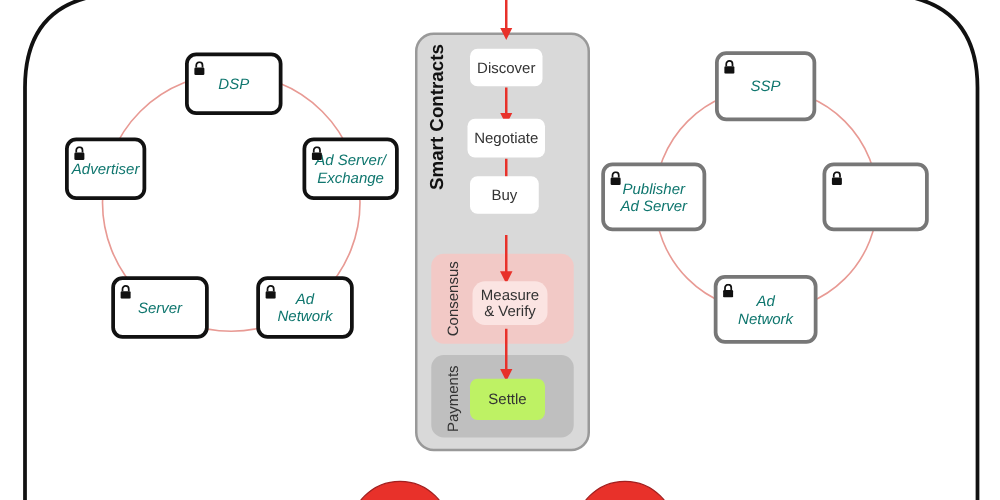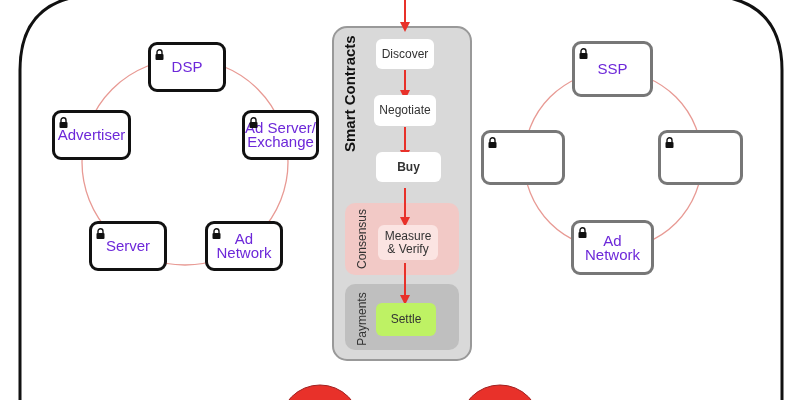--- a/index.html
+++ b/index.html
@@ -1,21 +1,21 @@
 <!DOCTYPE html>
 <html><head>
 <meta charset="utf-8">
 <style>
   html, body { margin:0; padding:0; }
   body { width:800px; height:400px; background:#ffffff; position:relative; overflow:hidden;
          font-family:"Liberation Sans", sans-serif; }
   #canvas { position:absolute; left:0; top:0; width:800px; height:400px; }
   .node { position:absolute; background:#fff; border-radius:9px; box-sizing:border-box;
           display:flex; align-items:center; justify-content:center; text-align:center;
-          font-size:15px; line-height:14px; color:#6d28d9; }
+          font-size:12px; line-height:14px; color:#0f766e;font-style:italic; }
   .node.left { border:3px solid #111; }
   .node.right { border:3px solid #777; }
   .node .lbl { white-space:pre-line; }
   .lock { position:absolute; left:4px; top:4px; width:9px; height:11px; }
   .step { position:absolute; background:#fff; border-radius:6px; display:flex; align-items:center;
           justify-content:center; text-align:center; font-size:12px; line-height:13px; color:#333; white-space:pre-line; }
   .vlabel { position:absolute; transform:rotate(-90deg); transform-origin:center center; white-space:nowrap; color:#333; }
 </style>
 </head>
 <body>
@@ -69,21 +69,21 @@
   <span class="lbl">Ad
 Network</span>
 </div>
 <div class="node left" style="left:89px;top:221px;width:78px;height:50px;">
   <svg class="lock" viewBox="0 0 9 11">
       <path d="M2,5 V3.2 A2.5,2.5 0 0 1 7,3.2 V5" fill="none" stroke="#111" stroke-width="1.4"></path>
       <rect x="0.5" y="5" width="8" height="6" rx="1" fill="#111"></rect>
     </svg>
   <span class="lbl">Server</span>
 </div>
-<div class="node left" style="left:52px;top:110px;width:79px;height:50px;">
+<div class="node left" style="left:52px;top:110px;width:65px;height:50px;">
   <svg class="lock" viewBox="0 0 9 11">
       <path d="M2,5 V3.2 A2.5,2.5 0 0 1 7,3.2 V5" fill="none" stroke="#111" stroke-width="1.4"></path>
       <rect x="0.5" y="5" width="8" height="6" rx="1" fill="#111"></rect>
     </svg>
   <span class="lbl">Advertiser</span>
 </div>
 
 <div class="node right" style="left:572px;top:41px;width:81px;height:56px;">
   <svg class="lock" viewBox="0 0 9 11">
       <path d="M2,5 V3.2 A2.5,2.5 0 0 1 7,3.2 V5" fill="none" stroke="#111" stroke-width="1.4"></path>
@@ -103,25 +103,27 @@
       <rect x="0.5" y="5" width="8" height="6" rx="1" fill="#111"></rect>
     </svg>
   <span class="lbl">Ad
 Network</span>
 </div>
 <div class="node right" style="left:481px;top:130px;width:84px;height:55px;">
   <svg class="lock" viewBox="0 0 9 11">
       <path d="M2,5 V3.2 A2.5,2.5 0 0 1 7,3.2 V5" fill="none" stroke="#111" stroke-width="1.4"></path>
       <rect x="0.5" y="5" width="8" height="6" rx="1" fill="#111"></rect>
     </svg>
+  <span class="lbl">Publisher
+Ad Server</span>
 </div>
 
 <div class="vlabel" style="left:295px;top:88px;width:110px;height:18px;font-size:15px;font-weight:bold;color:#111;text-align:center;">Smart Contracts</div>
 <div class="step" style="left:376px;top:39px;width:58px;height:30px;">Discover</div>
 <div class="step" style="left:374px;top:95px;width:62px;height:31px;">Negotiate</div>
-<div class="step" style="left:376px;top:152px;width:65px;height:30px;font-weight:bold;">Buy</div>
+<div class="step" style="left:376px;top:141px;width:55px;height:30px;">Buy</div>
 
 <div class="vlabel" style="left:327px;top:232px;width:70px;height:14px;font-size:12px;text-align:center;">Consensus</div>
-<div class="step" style="left:378px;top:225px;width:60px;height:35px;background:#fbe4e2;">Measure
+<div class="step" style="left:378px;top:225px;width:60px;height:35px;background:#fbe4e2;border-radius:10px;">Measure
 &amp; Verify</div>
 
 <div class="vlabel" style="left:327px;top:312px;width:70px;height:14px;font-size:12px;text-align:center;">Payments</div>
 <div class="step" style="left:376px;top:303px;width:60px;height:33px;background:#bef264;">Settle</div>
 
 </body></html>

